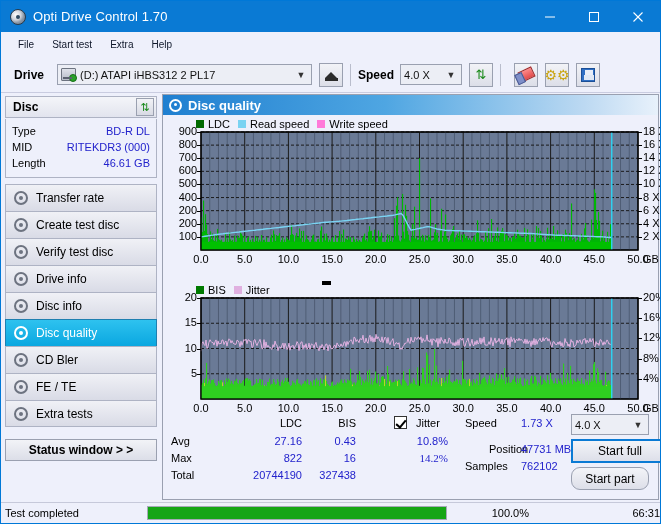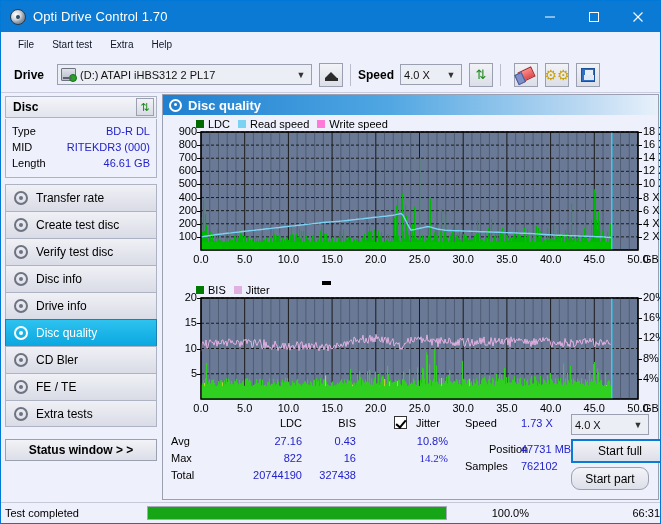--- a/index.html
+++ b/index.html
@@ -258,25 +258,25 @@
       <div class="navitem">
         <span class="nav-ico"></span>
         <span>Create test disc</span>
       </div>
       <div class="navitem">
         <span class="nav-ico"></span>
         <span>Verify test disc</span>
       </div>
       <div class="navitem">
         <span class="nav-ico"></span>
-        <span>Disc info</span>
+        <span>Drive info</span>
       </div>
       <div class="navitem">
         <span class="nav-ico"></span>
-        <span>Drive info</span>
+        <span>Disc info</span>
       </div>
       <div class="navitem active">
         <span class="nav-ico"></span>
         <span>Disc quality</span>
       </div>
       <div class="navitem">
         <span class="nav-ico"></span>
         <span>CD Bler</span>
       </div>
       <div class="navitem">

